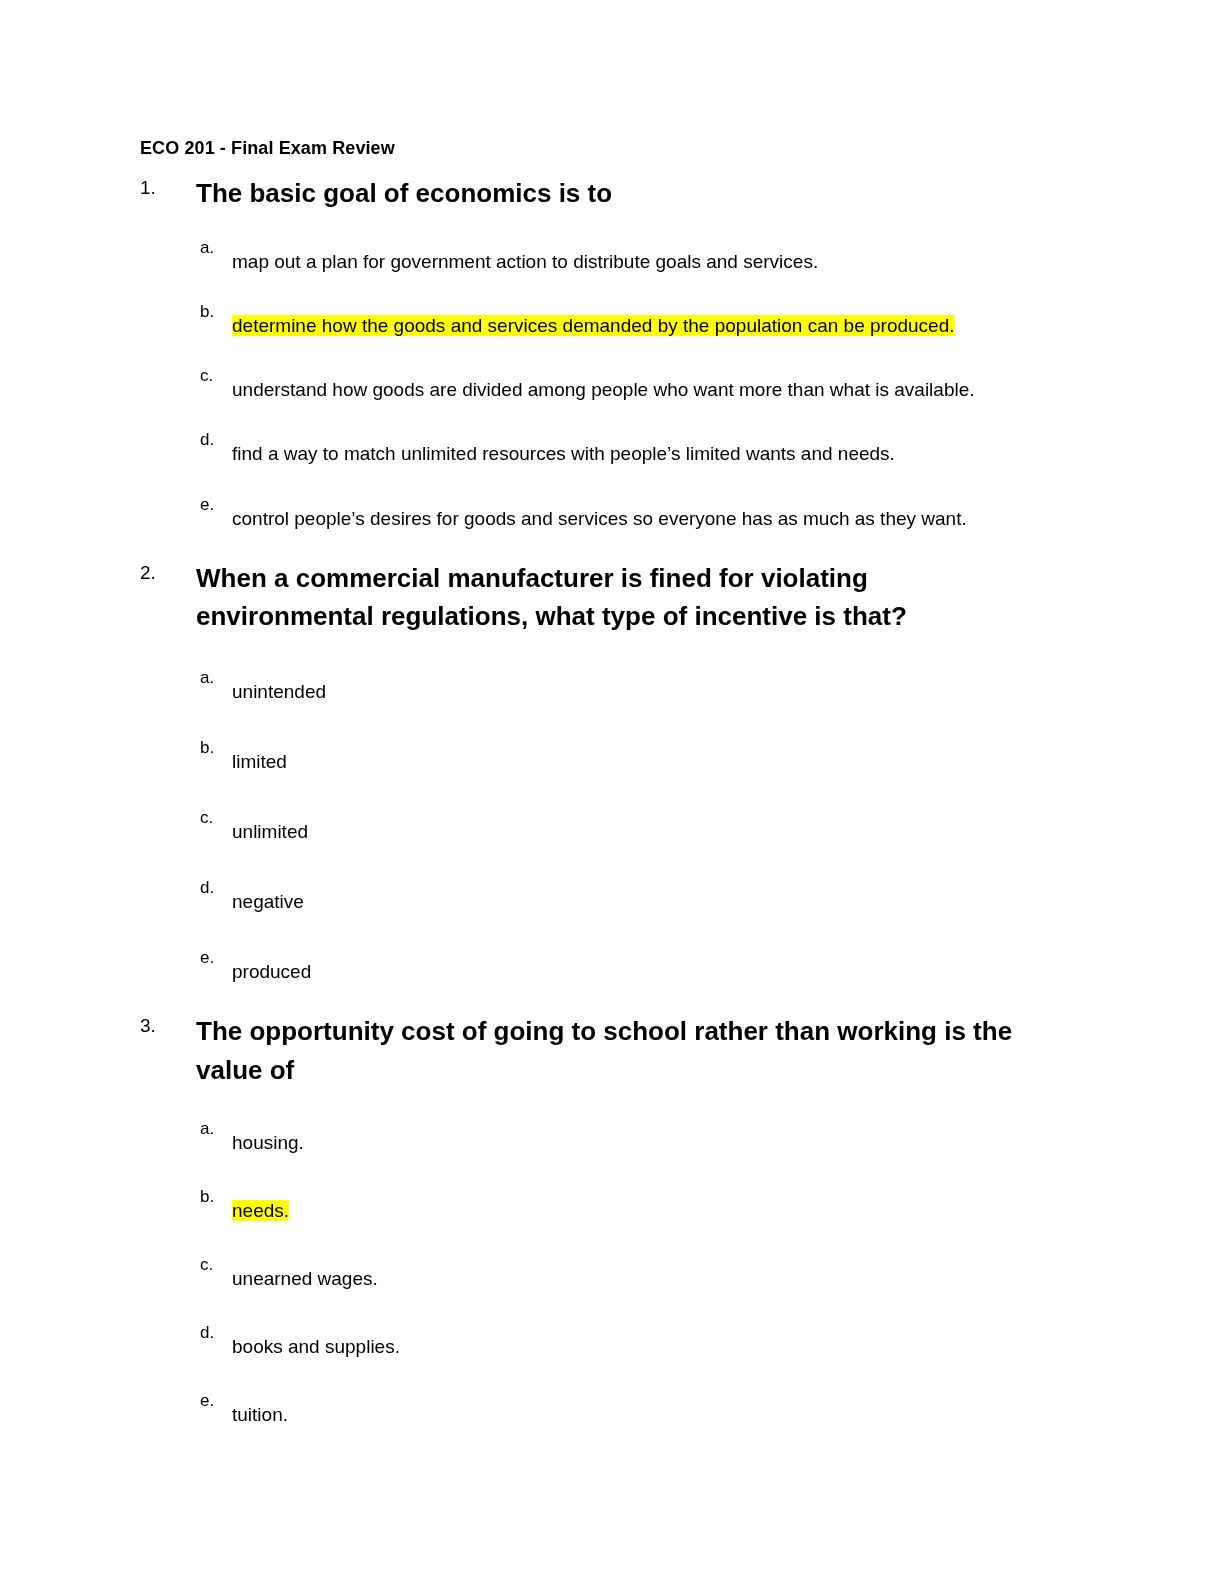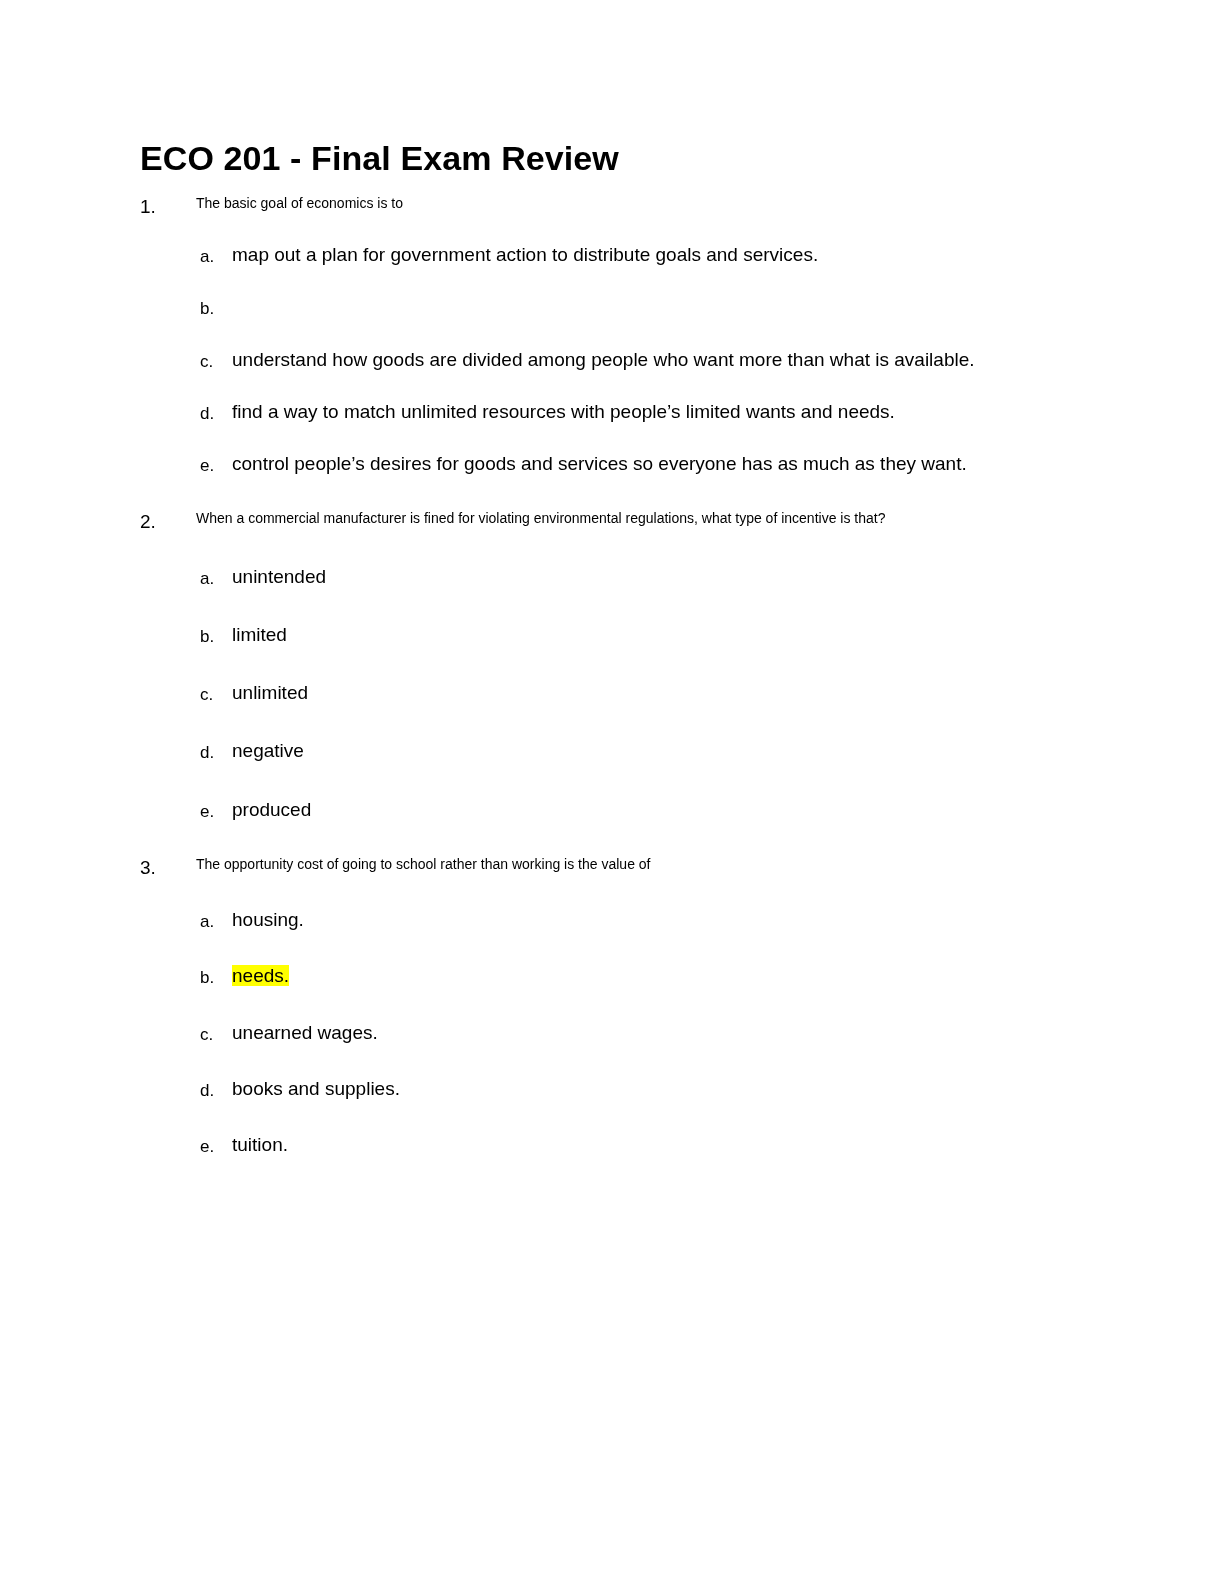--- a/index.html
+++ b/index.html
@@ -15,21 +15,21 @@
     overflow: hidden;
   }
   .page {
     position: relative;
     width: 1224px;
     height: 1584px;
     box-sizing: border-box;
     padding: 138px 150px 0 140px;
   }
   .doc-title {
-    font-size: 34px;
+    font-size: 18px;
     font-weight: bold;
     letter-spacing: 0.1px;
     margin: 0 0 14px 0;
     line-height: 1.2;
   }
   .q-list {
     margin: 0;
     padding: 0;
     list-style: none;
   }
@@ -40,23 +40,24 @@
     display: flex;
     align-items: flex-start;
   }
   .q-num {
     width: 56px;
     flex: 0 0 56px;
     font-size: 19px;
     line-height: 1.48;
   }
   .q-text {
-    font-size: 14px;
+    font-size: 26px;
     line-height: 1.48;
     max-width: 850px;
+    font-weight: bold;
   }
   .choices {
     margin: 0;
     padding: 0;
     list-style: none;
   }
   .choice {
     display: flex;
     align-items: flex-start;
     margin-top: 20px;
@@ -66,20 +67,21 @@
     flex: 0 0 92px;
     padding-left: 60px;
     box-sizing: border-box;
     font-size: 17px;
     line-height: 1.9;
   }
   .choice-text {
     font-size: 19px;
     line-height: 1.48;
     max-width: 800px;
+    margin-top: 16px;
   }
   .choice-text .hl {
     background: #ffff00;
     box-decoration-break: clone;
     -webkit-box-decoration-break: clone;
   }
   .q-block-2 { margin-top: 26px; }
   .q-block-3 { margin-top: 26px; }
   .q-block-2 .choice { margin-top: 26px; }
   .q-block-3 .choice { margin-top: 24px; }
@@ -98,20 +100,21 @@
         <span class="q-num">1.</span>
         <span class="q-text">The basic goal of economics is to</span>
       </div>
       <ul class="choices">
         <li class="choice">
           <span class="choice-letter">a.</span>
           <span class="choice-text"><span>map out a plan for government action to distribute goals and services.</span></span>
         </li>
         <li class="choice">
           <span class="choice-letter">b.</span>
+          <span class="choice-text"><span class="hl">determine how the goods and services demanded by the population can be produced.</span></span>
         </li>
         <li class="choice">
           <span class="choice-letter">c.</span>
           <span class="choice-text"><span>understand how goods are divided among people who want more than what is available.</span></span>
         </li>
         <li class="choice">
           <span class="choice-letter">d.</span>
           <span class="choice-text"><span>find a way to match unlimited resources with people’s limited wants and needs.</span></span>
         </li>
         <li class="choice">

